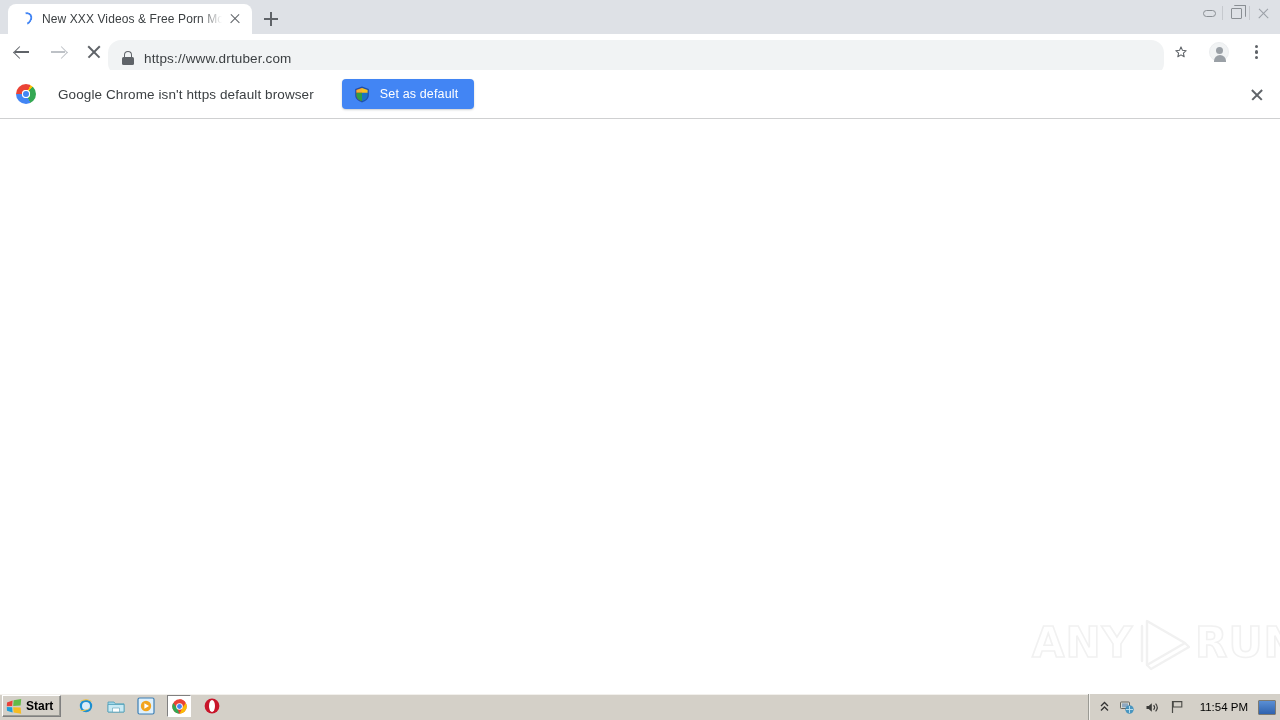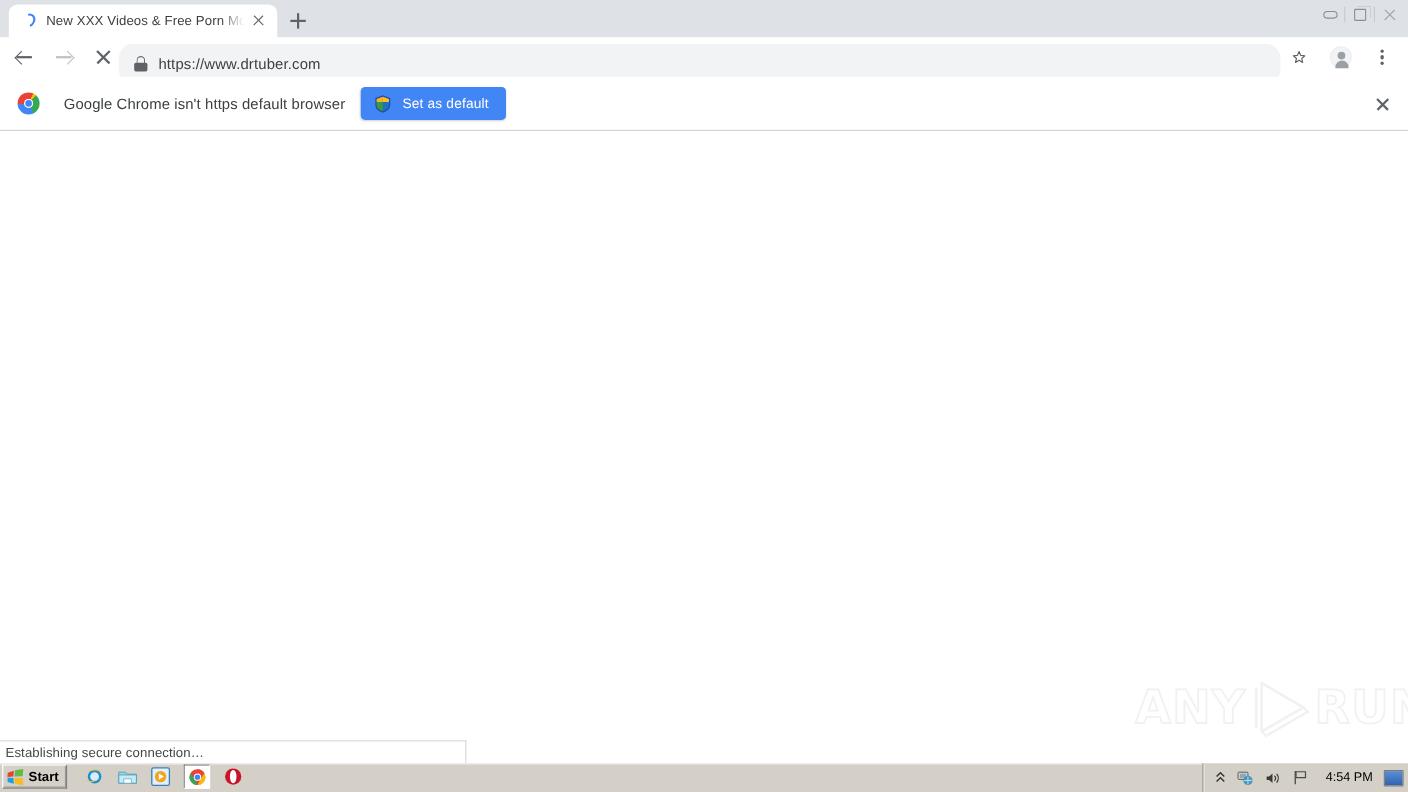--- a/index.html
+++ b/index.html
@@ -238,21 +238,21 @@
     content:""; position:absolute; left:6.6px; top:6.6px;
     width:6.8px; height:6.8px; border-radius:50%;
     background:#4285f4;
   }
   .infobar-text {
     margin-left: 22px;
     font-size: 13.5px; color: #3c4043;
     letter-spacing: .1px; white-space: nowrap;
   }
   .default-btn {
-    margin-left: 14px;
+    margin-left: 28px;
     height: 30px;
     background: #4285f4;
     border-radius: 4px;
     display: flex; align-items: center;
     padding: 0 16px 0 12px;
     box-shadow: 0 1px 2px rgba(60,64,67,.25);
   }
   .uac-shield {
     width: 16px; height: 17px; margin-right: 10px;
     flex: 0 0 16px; position: relative;
@@ -481,23 +481,20 @@
     <span class="wm-logo">
       <svg width="58" height="56" viewBox="0 0 58 56">
         <path d="M12 6 L12 50 L50 28 Z" fill="none" stroke="#f1f1f1" stroke-width="2.4" stroke-linejoin="round"></path>
         <path d="M7 11 L7 46" fill="none" stroke="#f1f1f1" stroke-width="2.4" stroke-linecap="round"></path>
         <path d="M12 50 L16 54 L54 32 L50 28" fill="none" stroke="#f1f1f1" stroke-width="2.2" stroke-linejoin="round"></path>
       </svg>
     </span>
     <span class="wm-text">RUN</span>
   </div>
 
-  <div class="statusbar">
-    <span class="status-text">Establishing secure connection…</span>
-  </div>
 
   <div class="taskbar">
 
     <div class="start-btn">
       <span class="start-flag">
         <svg width="16" height="15" viewBox="0 0 16 15">
           <path d="M1 3.5 6.6 1.6 6.2 6.9 0.8 7.3Z" fill="#e8413a"></path>
           <path d="M7.6 1.3 15.2 0 14.6 6.6 7.2 6.9Z" fill="#63bb47"></path>
           <path d="M0.8 8 6.2 8.2 6.6 13.4 1 11.8Z" fill="#1d9fd9"></path>
           <path d="M7.2 8.2 14.6 8.4 15.2 14.8 7.6 13.6Z" fill="#f6bc21"></path>
@@ -572,17 +569,17 @@
         <path d="M1.5 5h2.2L6.8 2.2v8.6L3.7 8H1.5z" fill="#3a3a38"></path>
         <path d="M8.6 4.2a3.4 3.4 0 0 1 0 4.6M10.6 2.6a6 6 0 0 1 0 7.8" fill="none" stroke="#3a3a38" stroke-width="1.1"></path>
       </svg>
     </span>
     <span class="tray-item">
       <svg width="15" height="14" viewBox="0 0 15 14">
         <path d="M2.5 1v12" stroke="#4a4a46" stroke-width="1.2"></path>
         <path d="M3.2 1.6h8.6v5.4H3.2z" fill="none" stroke="#4a4a46" stroke-width="1.1"></path>
       </svg>
     </span>
-    <span class="tray-time">4:54 PM</span>
+    <span class="tray-time">11:54 PM</span>
     <span class="showdesk"></span>
   </div>
 
 </div>
 
 </body></html>

